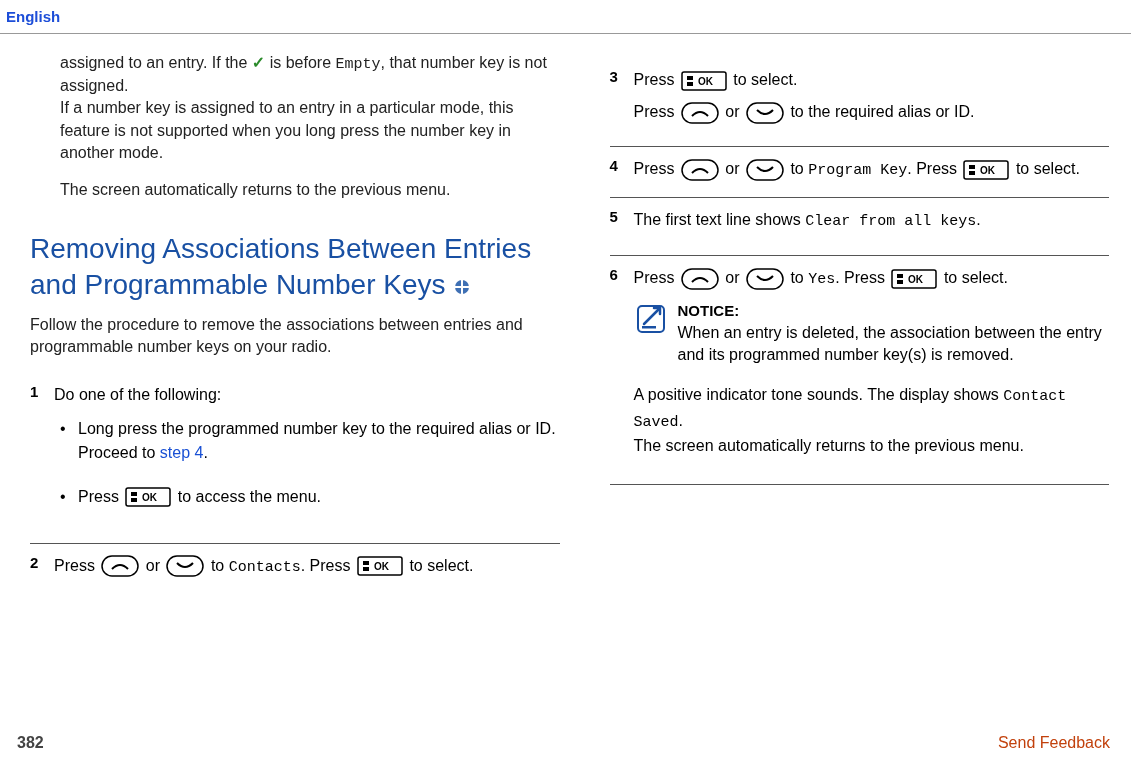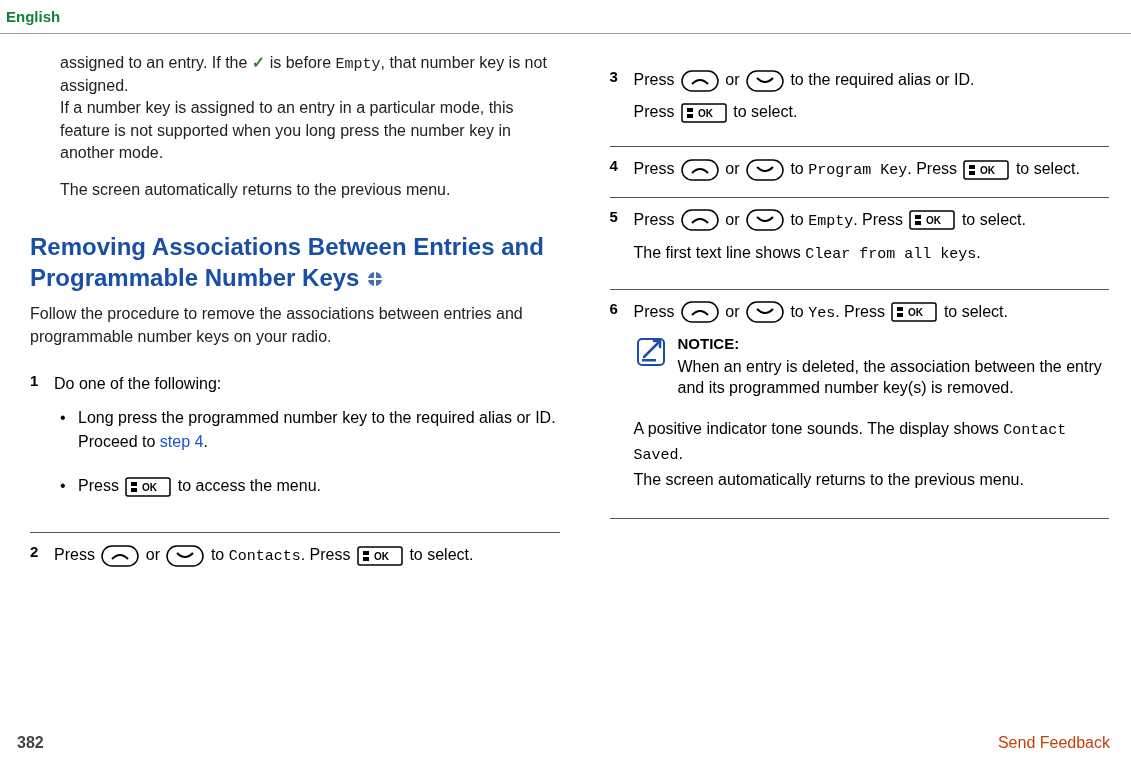--- a/index.html
+++ b/index.html
@@ -14,21 +14,21 @@
       background: #fff;
       width: 1131px;
       height: 762px;
       position: relative;
       padding: 0;
     }
     .header {
       padding: 8px 6px;
       border-bottom: 1px solid #999;
       font-weight: bold;
-      color: #15803d;
+      color: #1d4ed8;
       font-size: 15px;
     }
     .content {
       display: flex;
       padding: 18px 22px 0 30px;
       gap: 50px;
     }
     .col {
       flex: 1;
       min-width: 0;
@@ -36,22 +36,22 @@
     .col-left {
       padding-left: 30px;
     }
     .para {
       font-size: 16px;
       line-height: 1.4;
       margin-bottom: 14px;
       color: #222;
     }
     .heading {
-      font-size: 24px;
-      font-weight: bold;
+      font-size: 28px;
+      font-weight: normal;
       color: #1950a3;
       line-height: 1.3;
       margin-top: 30px;
       margin-bottom: 10px;
       margin-left: -30px;
     }
     .globe-icon {
       display: inline-block;
       width: 14px;
       height: 14px;
@@ -267,59 +267,50 @@
     </div>
   </div>
 
   <div class="col">
     <div class="step-list">
 
       <div class="step no-top-border">
         <div class="step-num">3</div>
         <div class="step-body">
           <p>
+            <span>Press </span><span class="btn-icon"><svg width="46" height="20">
+                  <use href="#ok-btn"></use>
+                </svg></span><span> to select.</span>
+          </p>
+          <p>
             <span>Press </span><span class="btn-icon"><svg width="38" height="22">
                   <use href="#up-btn"></use>
                 </svg></span><span> or </span><span class="btn-icon"><svg width="38" height="22">
                   <use href="#down-btn"></use>
                 </svg></span><span> to the required alias or ID.</span>
-          </p>
-          <p>
-            <span>Press </span><span class="btn-icon"><svg width="46" height="20">
-                  <use href="#ok-btn"></use>
-                </svg></span><span> to select.</span>
           </p>
         </div>
       </div>
 
       <div class="step">
         <div class="step-num">4</div>
         <div class="step-body">
           <span>Press </span><span class="btn-icon"><svg width="38" height="22">
                 <use href="#up-btn"></use>
               </svg></span><span> or </span><span class="btn-icon"><svg width="38" height="22">
                 <use href="#down-btn"></use>
               </svg></span><span> to </span><span class="mono">Program Key</span><span>. Press </span><span class="btn-icon"><svg width="46" height="20">
                 <use href="#ok-btn"></use>
               </svg></span><span> to select.</span>
         </div>
       </div>
 
       <div class="step">
         <div class="step-num">5</div>
         <div class="step-body">
-          <p>
-            <span>Press </span><span class="btn-icon"><svg width="38" height="22">
-                  <use href="#up-btn"></use>
-                </svg></span><span> or </span><span class="btn-icon"><svg width="38" height="22">
-                  <use href="#down-btn"></use>
-                </svg></span><span> to </span><span class="mono">Empty</span><span>. Press </span><span class="btn-icon"><svg width="46" height="20">
-                  <use href="#ok-btn"></use>
-                </svg></span><span> to select.</span>
-          </p>
           <p>
             <span>The first text line shows </span><span class="mono">Clear from all keys</span><span>.</span>
           </p>
         </div>
       </div>
 
       <div class="step">
         <div class="step-num">6</div>
         <div class="step-body">
           <p>

